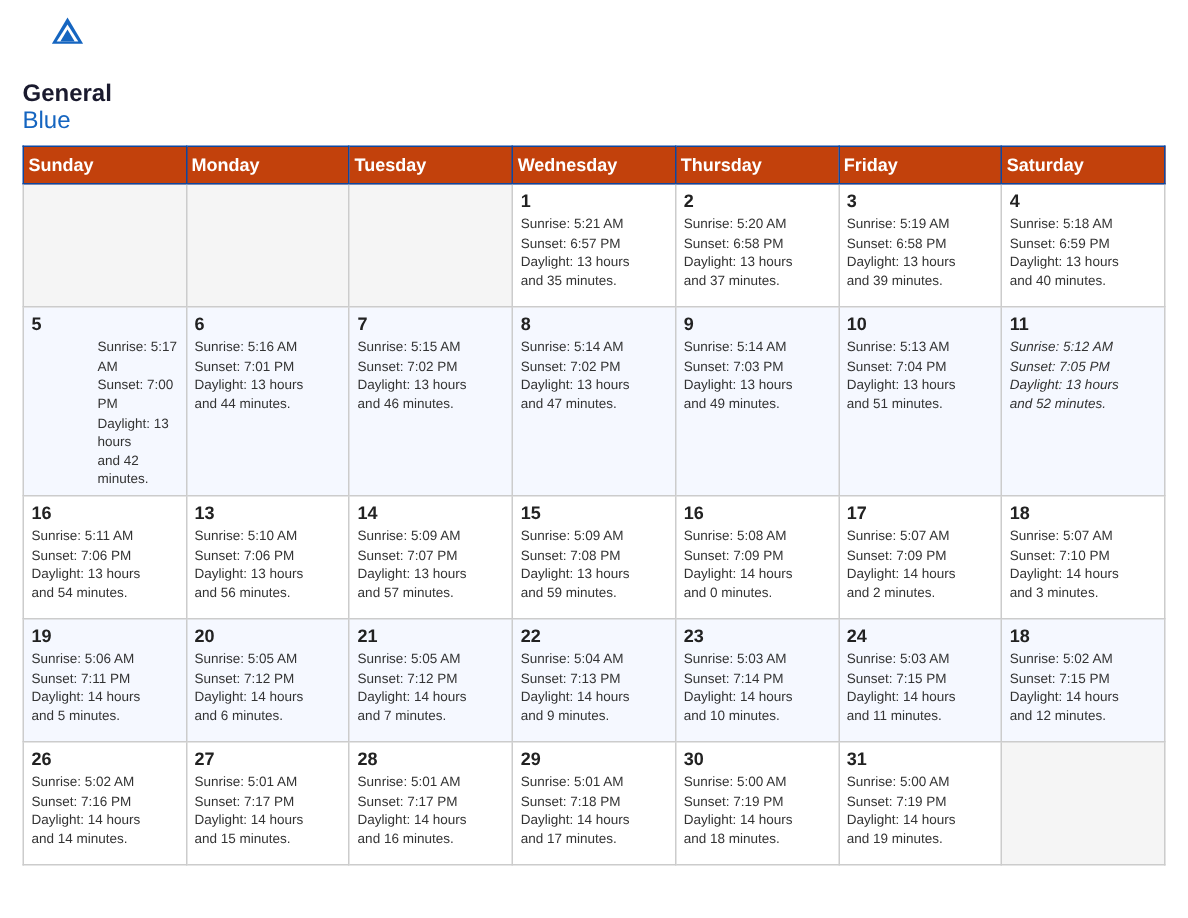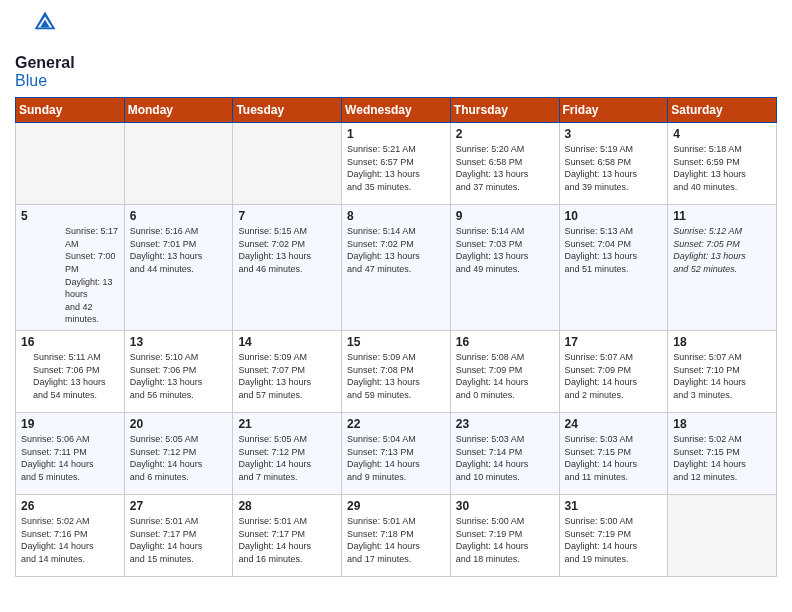--- a/index.html
+++ b/index.html
@@ -210,21 +210,21 @@
             <div class="day-number">11</div>
             <div class="day-info" style="white-space: pre-line; font-style: italic;">Sunrise: 5:12 AM
 Sunset: 7:05 PM
 Daylight: 13 hours
 and 52 minutes.</div>
           </td>
         </tr>
         <tr>
           <td>
             <div class="day-number">16</div>
-            <div class="day-info" style="white-space: pre-line; margin-left: 12px;">Sunrise: 5:11 AM
+            <div class="day-info" style="white-space: pre-line;">Sunrise: 5:11 AM
 Sunset: 7:06 PM
 Daylight: 13 hours
 and 54 minutes.</div>
           </td>
           <td>
             <div class="day-number">13</div>
             <div class="day-info" style="white-space: pre-line;">Sunrise: 5:10 AM
 Sunset: 7:06 PM
 Daylight: 13 hours
 and 56 minutes.</div>

